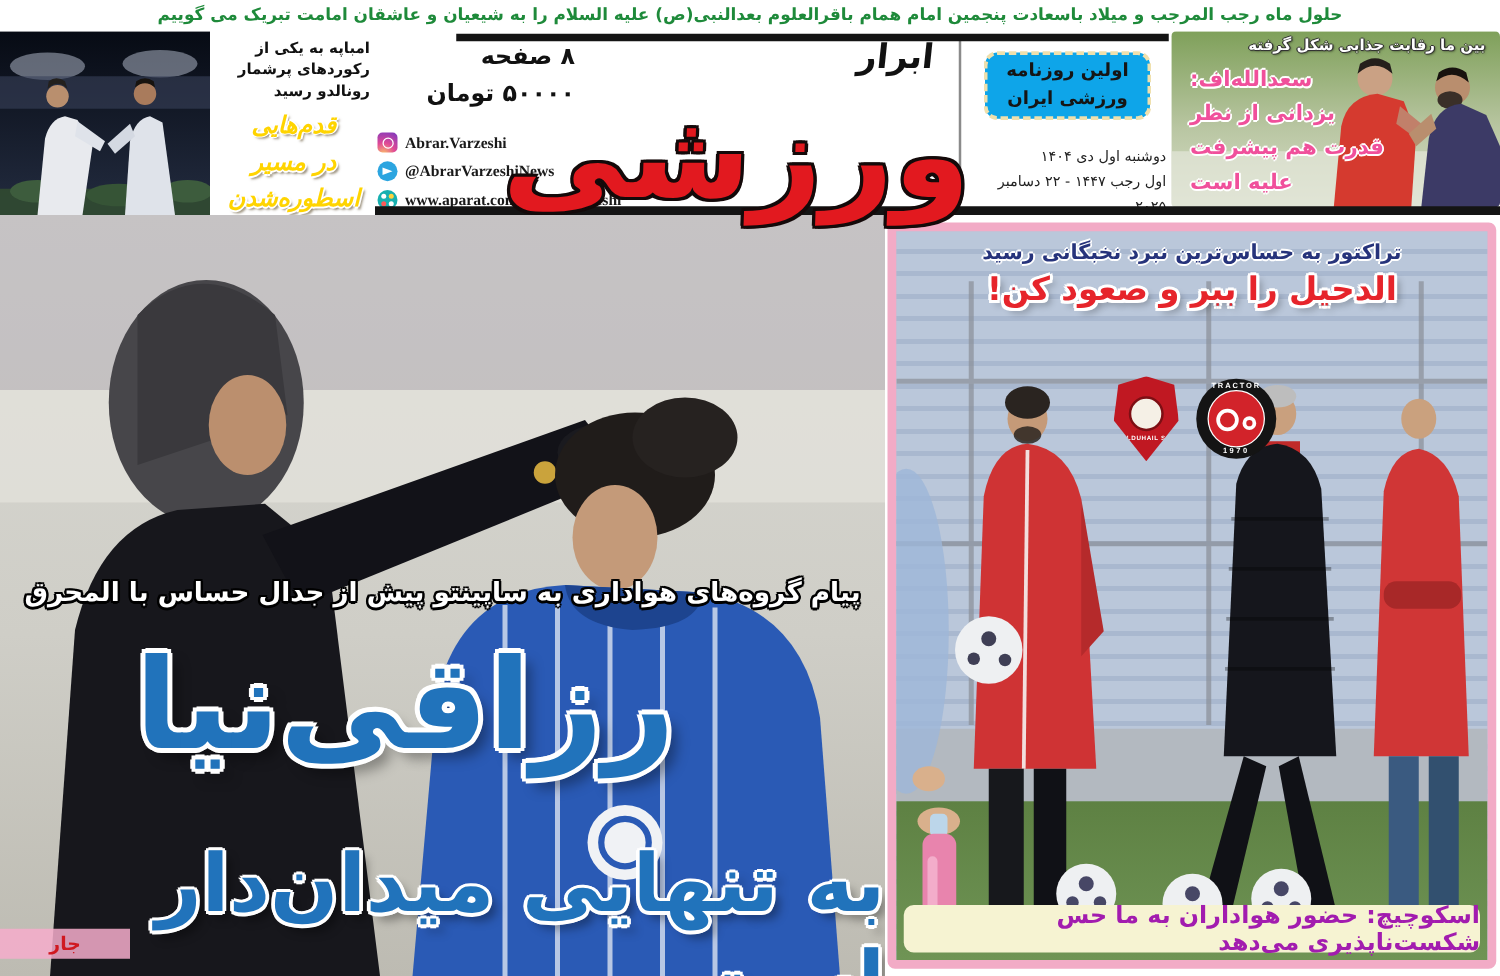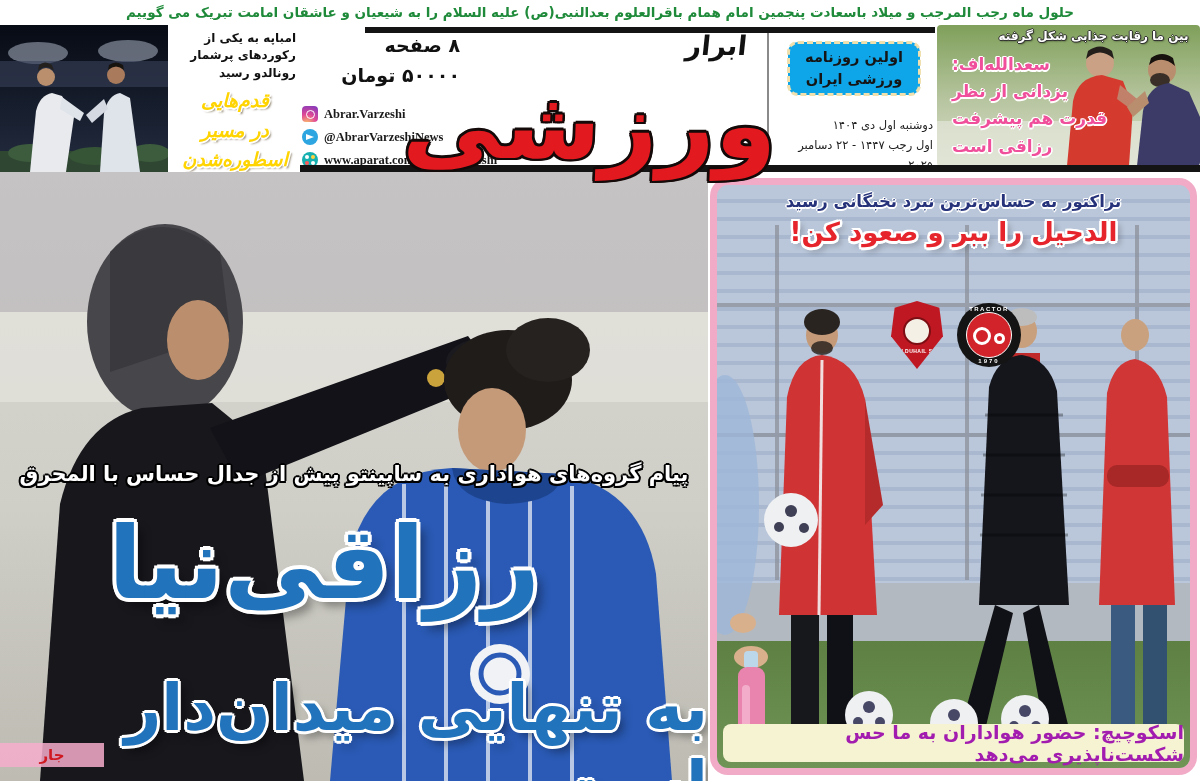--- a/index.html
+++ b/index.html
@@ -106,21 +106,21 @@
   }
   .jaar {
     position:absolute; left:0; bottom:14px; width:104px; height:24px; z-index:5;
     background:rgba(246,173,203,.85); display:flex; align-items:center; justify-content:center;
     font-size:15px; font-weight:bold; color:#d01820; letter-spacing:6px;
   }
 
   
   .panel {
     left:710px; top:178px; width:487px; height:597px; z-index:2;
-    border:7px solid #f2abc6; border-radius:18px; overflow:hidden;
+    border:7px solid #f2abc6; border-radius:6px; overflow:hidden;
     background:
       linear-gradient(180deg, rgba(185,198,217,0) 0%, rgba(185,198,217,0) 100%),
       repeating-linear-gradient(180deg,#bac7da 0 14px,#a9b8cf 14px 18px),
       #b4c2d6;
   }
   .panel-concrete { position:absolute; left:0; right:0; top:398px; height:58px; background:#b3b9c0; }
   .panel-grass { position:absolute; left:0; right:0; top:456px; bottom:0;
     background:linear-gradient(180deg,#5e8143 0%,#6f9455 100%); }
   .panel-kicker {
     position:absolute; top:7px; left:0; right:0; z-index:6; text-align:center;
@@ -260,21 +260,21 @@
       <ellipse cx="223" cy="55" rx="10" ry="7" fill="#3a2f28"></ellipse>
       <path d="M212 40 q13 -11 26 1 l-2 -8 q-11 -8 -22 0 Z" fill="#17120e"></path>
       <path d="M200 141 L206 86 Q211 60 232 58 L252 67 L263 92 L263 141 Z" fill="#3c3a66"></path>
       <path d="M208 66 L190 82 L196 92 L212 78 Z" fill="#b98e6e"></path>
     </svg>
     <div class="wr-kicker">بین ما رقابت جذابی شکل گرفته</div>
     <div class="wr-head">
       <div>سعدالله‌اف:</div>
       <div>یزدانی از نظر</div>
       <div>قدرت هم پیشرفت</div>
-      <div>رزاقی است</div>
+      <div>علیه است</div>
     </div>
   </div>
 
   <div class="abs main-photo">
     <svg width="708" height="609" viewBox="0 0 708 609" style="position:absolute;inset:0">
       <rect width="708" height="140" fill="#a9a2b0" opacity=".4"></rect>
       <rect y="140" width="708" height="90" fill="#e8e6df" opacity=".6"></rect>
       <ellipse cx="165" cy="150" rx="78" ry="98" fill="#47464a"></ellipse>
       <path d="M110 80 Q160 30 220 80 L230 160 L110 200 Z" fill="#3a393d"></path>
       <ellipse cx="198" cy="168" rx="31" ry="40" fill="#bb8f6e"></ellipse>

